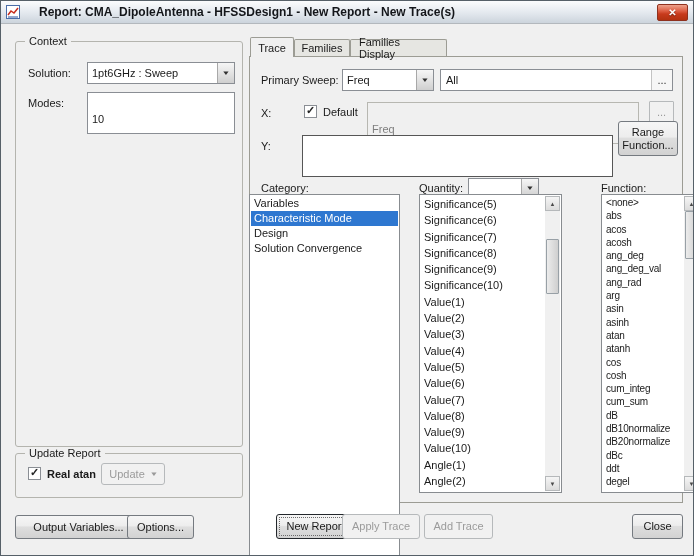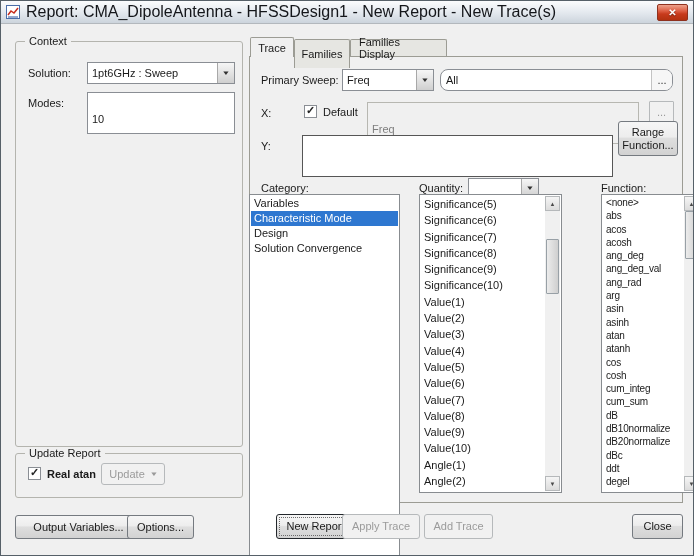--- a/index.html
+++ b/index.html
@@ -3,21 +3,21 @@
 <meta charset="utf-8">
 <style>
   * { margin:0; padding:0; box-sizing:border-box; }
   body { font-family:"Liberation Sans", sans-serif; font-size:11px; color:#1a1a1a; background:#fff; }
   .win { position:relative; width:694px; height:556px; background:#f0f0f0; border:1px solid #566068; overflow:hidden; }
 
   
   .titlebar { position:absolute; left:0; top:0; width:100%; height:23px;
     background:linear-gradient(180deg,#fbfcfd,#e3e8ee 55%,#ccd4dc); border-bottom:1px solid #b3b8bd;
     display:flex; align-items:center; padding:0 5px; }
-  .title-text { margin-left:6px; font-size:16px; color:#14161a; white-space:nowrap; }
+  .title-text { margin-left:19px; font-size:12px; color:#14161a; white-space:nowrap;font-weight:bold; }
   .close-btn { position:absolute; right:5px; top:3px; width:31px; height:17px;
     background:linear-gradient(#eda28c,#dd5e43 40%,#c73a1c 60%,#b23110); border:1px solid #8f311e; border-radius:2px;
     color:#fff; font-size:10px; font-weight:bold; display:flex; align-items:center; justify-content:center;
     text-shadow:0 1px 1px rgba(0,0,0,.45); }
 
   
   .label { position:absolute; white-space:nowrap; }
   .bold { font-weight:bold; }
   .group { position:absolute; border:1px solid #b4b4ae; border-radius:3px; }
   .group-cap { background:#f0f0f0; padding:0 4px; }
@@ -103,32 +103,32 @@
   <span class="check" style="left:27px;top:466px;">
     <span class="checkmark">✓</span>
   </span>
   <span class="label bold" style="left:46px;top:467px;">Real atan</span>
   <div class="btn disabled" style="left:100px;top:462px;width:64px;height:22px;gap:6px;">
     <span>Update</span>
     <span class="arrow dim">▼</span>
   </div>
 
   <div class="pane" style="left:248px;top:55px;width:434px;height:447px;"></div>
-  <div class="tab" style="left:293px;top:38px;width:56px;height:29px;">Families</div>
+  <div class="tab" style="left:293px;top:38px;width:56px;height:17px;">Families</div>
   <div class="tab" style="left:349px;top:38px;width:97px;height:17px;">Families Display</div>
   <div class="tab active" style="left:249px;top:36px;width:44px;height:20px;">Trace</div>
 
   <span class="label" style="left:260px;top:73px;">Primary Sweep:</span>
   <div class="combo" style="left:341px;top:68px;width:92px;height:22px;">
     <span class="combo-text">Freq</span>
     <span class="combo-btn">
         <span class="arrow">▼</span>
       </span>
   </div>
-  <div class="field" style="left:439px;top:68px;width:233px;height:22px;padding:0;border-radius:8px;">
+  <div class="field" style="left:439px;top:68px;width:233px;height:22px;padding:0;">
     <span style="position:absolute;left:5px;top:4px;">All</span>
     <span class="embedded-btn">
         <span>...</span>
       </span>
   </div>
 
   <span class="label" style="left:260px;top:106px;">X:</span>
   <span class="check" style="left:303px;top:104px;">
     <span class="checkmark">✓</span>
   </span>

